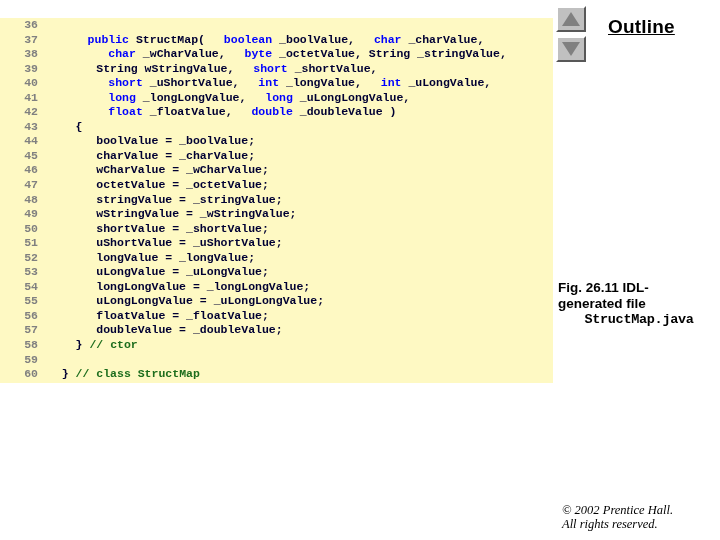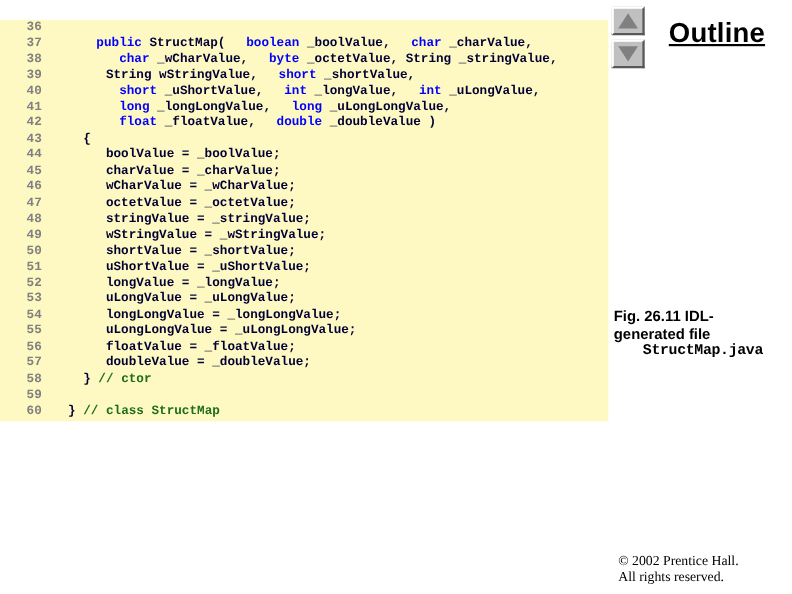--- a/index.html
+++ b/index.html
@@ -91,21 +91,21 @@
     border-right: 9px solid transparent;
     border-top: 14px solid #808080;
   }
 
   
   #outline-heading {
     position: absolute;
     left: 608px;
     top: 16px;
     font-family: "Liberation Sans", sans-serif;
-    font-size: 25px;
+    font-size: 19px;
     font-weight: bold;
     color: #000000;
     text-decoration: underline;
     letter-spacing: 0.2px;
   }
 
   
   #figure-caption {
     position: absolute;
     left: 558px;
@@ -129,20 +129,21 @@
     letter-spacing: -0.3px;
     text-align: center;
   }
 
   
   #footer {
     position: absolute;
     left: 562px;
     top: 503px;
     width: 158px;
+    font-style: italic;
   }
   .footer-line {
     font-family: "Liberation Serif", serif;
     font-size: 12.5px;
     color: #000000;
     line-height: 14px;
   }
 </style>
 </head>
 <body>

